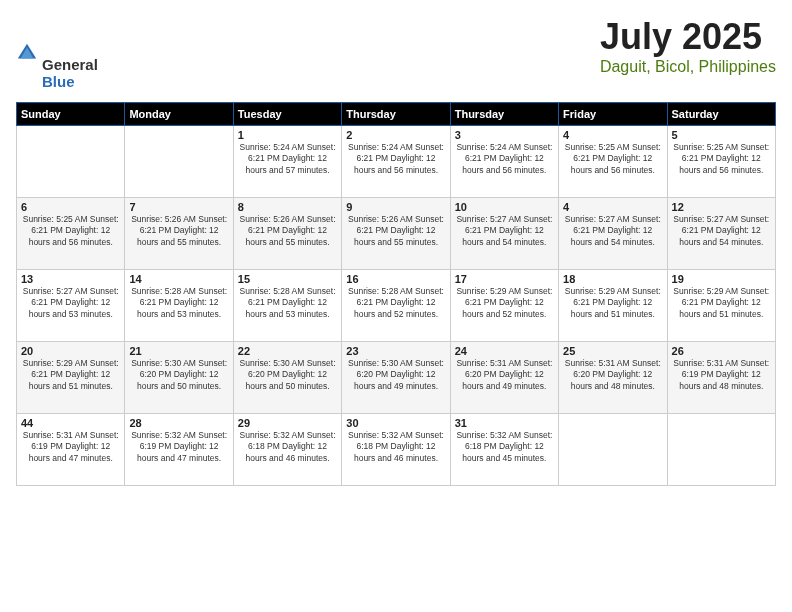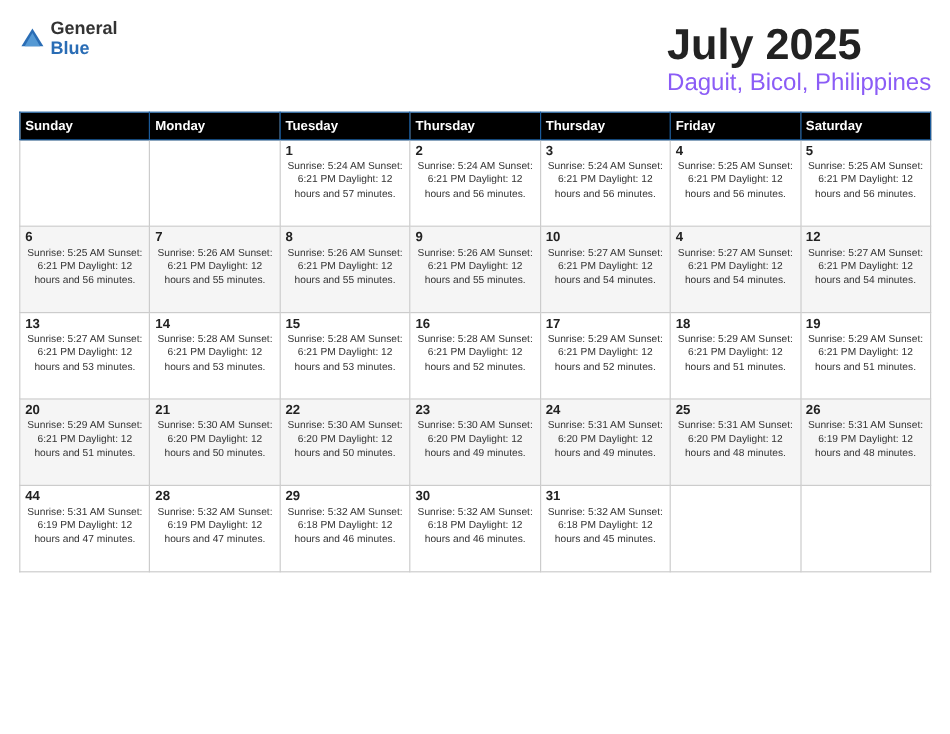--- a/index.html
+++ b/index.html
@@ -24,20 +24,21 @@
     }
     .logo {
       display: flex;
       align-items: center;
       gap: 4px;
     }
     .logo-text {
       display: flex;
       flex-direction: column;
       line-height: 1.1;
+      margin-top: 41px;
     }
     .logo-general {
       font-size: 15px;
       font-weight: bold;
       color: #333;
     }
     .logo-blue {
       font-size: 15px;
       font-weight: bold;
       color: #2a6db5;
@@ -48,22 +49,22 @@
     }
     .title-block {
       text-align: left;
     }
     .month-year {
       font-size: 36px;
       font-weight: bold;
       color: #222;
     }
     .location {
-      font-size: 20px;
-      color: #8b5cf6;
+      font-size: 16px;
+      color: #4d7c0f;
     }
     .calendar {
       width: 100%;
       border-collapse: collapse;
     }
     .calendar th {
       background: #000000;
       color: #fff;
       font-size: 11px;
       font-weight: bold;

